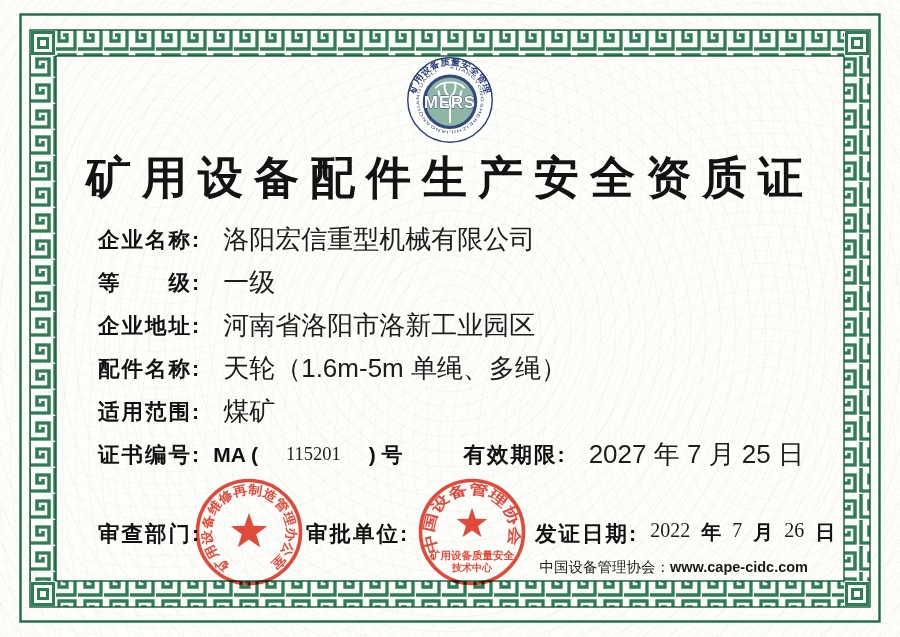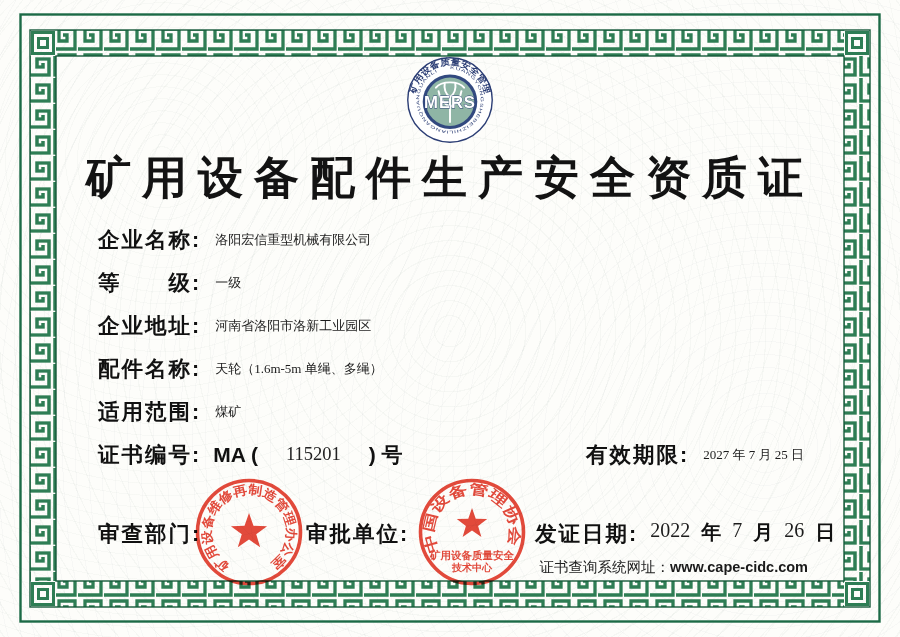--- a/index.html
+++ b/index.html
@@ -12,22 +12,22 @@
       repeating-radial-gradient(circle at 85% 70%, rgba(120,130,150,0.045) 0 1px, transparent 1px 13px),
       #fdfdfa;}
   .border-svg{position:absolute;inset:0;z-index:1;}
   .logo{position:absolute;left:406px;top:56px;width:88px;height:88px;z-index:2;}
   .title{position:absolute;left:0;right:0;top:148px;text-align:center;z-index:2;
          font-size:45px;font-weight:900;letter-spacing:11px;color:#131313;
          font-family:"DejaVu Sans","Liberation Sans",sans-serif;}
   .fields{position:absolute;left:98px;right:90px;top:218px;z-index:2;}
   .row{height:43px;display:flex;align-items:center;}
   .lbl{font-size:21.5px;font-weight:900;color:#111;letter-spacing:2px;white-space:pre;}
-  .val{font-size:13px;color:#1c1c1c;margin-left:14px;
-       font-family:Liberation Serif, serif;}
+  .val{font-size:26px;color:#1c1c1c;margin-left:22px;
+       font-family:Liberation Sans, sans-serif;}
   .certrow{justify-content:space-between;padding-right:6px;}
   .grp{display:flex;align-items:center;}
   .bold-sans{font-size:21px;font-weight:700;color:#111;}
   .stamp-num{font-size:18.5px;color:#222;margin:0 28px;
        font-family:"Liberation Serif","DejaVu Serif",serif;}
   .ma-prefix{margin-left:12px;}
   .bottom-lbl{position:absolute;z-index:2;font-size:21.5px;font-weight:900;color:#111;letter-spacing:2px;}
   .seal{position:absolute;width:110px;height:110px;z-index:4;opacity:0.92;mix-blend-mode:multiply;}
   .seal1{left:194px;top:477px;}
   .seal2{left:417px;top:477px;}
@@ -158,16 +158,16 @@
     <span class="lbl">发证日期:</span>
     <span class="issue-num" style="margin-left:12px;">2022</span>
     <span class="issue-unit">年</span>
     <span class="issue-num">7</span>
     <span class="issue-unit">月</span>
     <span class="issue-num">26</span>
     <span class="issue-unit">日</span>
   </div>
 
   <div class="query-line">
-    <span>证书查询系统网址：</span><span class="url">www.cape-cidc.com</span>
+    <span>中国设备管理协会：</span><span class="url">www.cape-cidc.com</span>
   </div>
 
 </div>
 
 </body></html>

